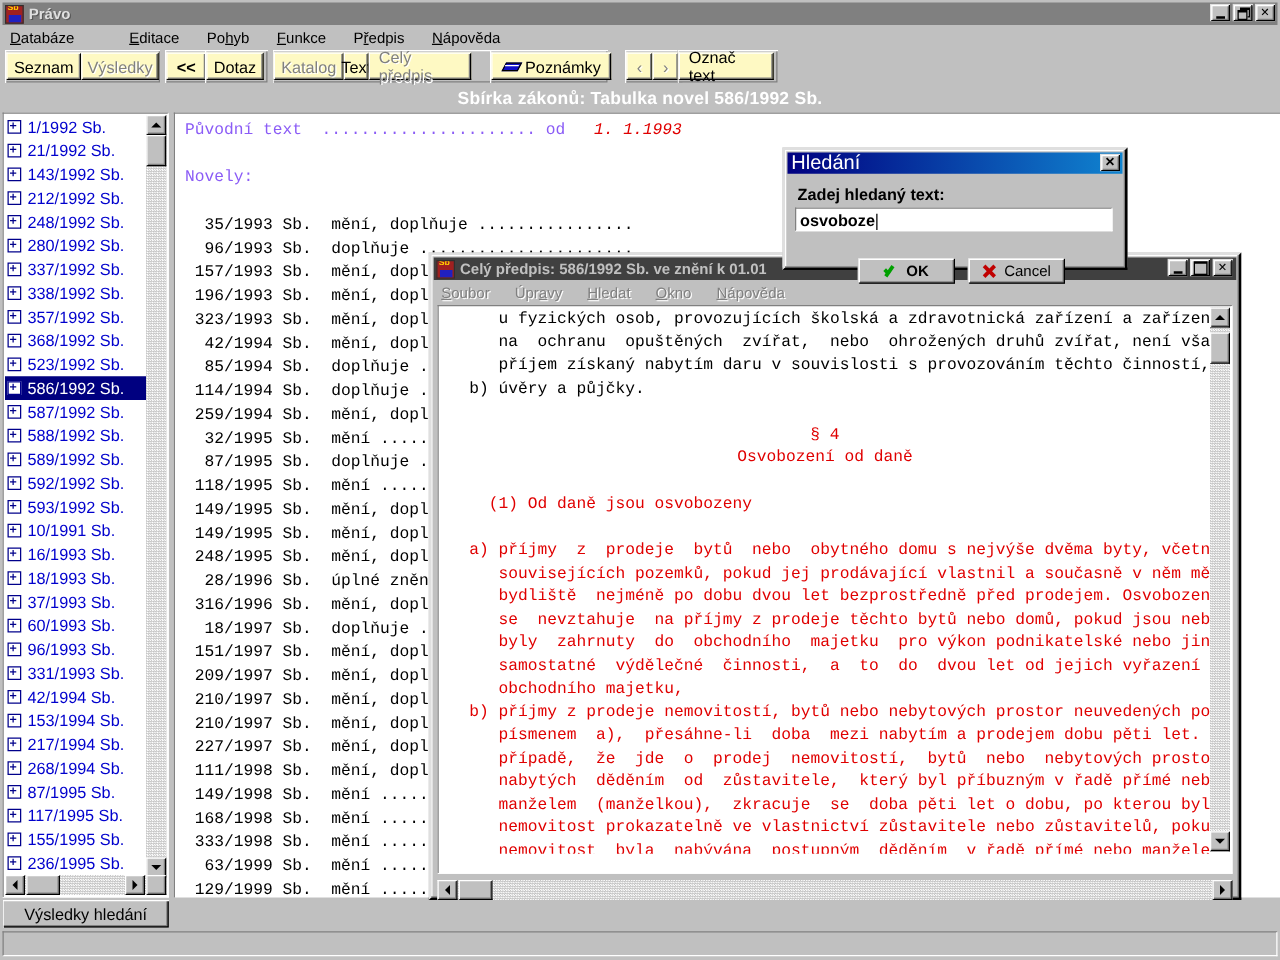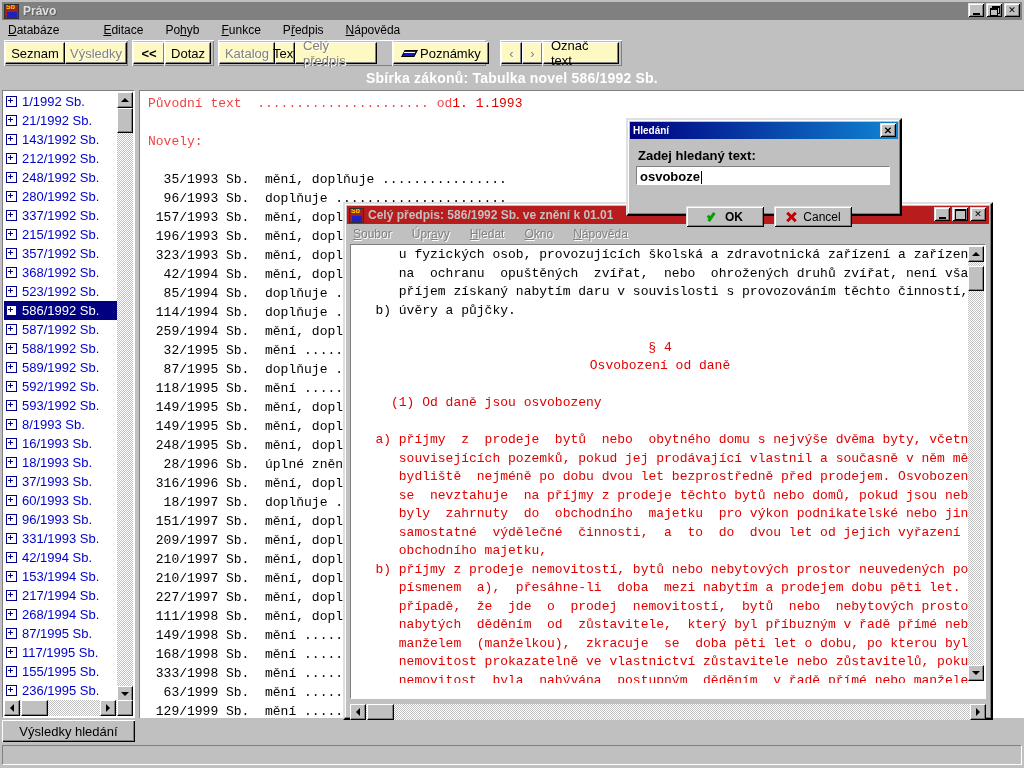--- a/index.html
+++ b/index.html
@@ -97,46 +97,46 @@
      display:flex;align-items:center;justify-content:center;font-size:13px;color:#000;box-sizing:border-box;}
   .statusbar{position:absolute;left:2px;top:745px;width:1020px;height:20px;background:#c0c0c0;
      border-top:1px solid #808080;border-left:1px solid #808080;border-right:1px solid #fff;border-bottom:1px solid #fff;
      box-sizing:border-box;}
 
   
   .novely{position:absolute;left:139px;top:90px;width:885px;height:628px;background:#fff;overflow:hidden;
      border-top:1px solid #808080;border-left:1px solid #808080;box-sizing:border-box;}
   .mono{font-family:"Liberation Mono","DejaVu Sans Mono",monospace;font-size:13px;white-space:pre;line-height:19px;}
   .novely .pad{padding:3px 0 0 8px;}
-  .grn{color:#ef4444;}
+  .grn{color:#8b5cf6;}
   .red{color:#e00000;}
   .blk{color:#000;}
 
   
   .child{position:absolute;left:343px;top:202px;width:650px;height:518px;background:#c0c0c0;
      border-top:2px solid #dfdfdf;border-left:2px solid #dfdfdf;border-right:2px solid #000;border-bottom:2px solid #000;
      box-sizing:border-box;box-shadow: inset -1px -1px 0 #808080, inset 1px 1px 0 #fff;}
-  .child .ctitle{position:absolute;left:2px;top:2px;width:642px;height:18px;background:#b91c1c;display:flex;align-items:center;}
+  .child .ctitle{position:absolute;left:2px;top:2px;width:642px;height:18px;background:#404040;display:flex;align-items:center;}
   .child .ctitle .t{color:#c0c0c0;font-weight:bold;font-size:12px;margin-left:4px;white-space:nowrap;overflow:hidden;}
   .cmenu{position:absolute;left:2px;top:21px;width:642px;height:18px;display:flex;align-items:center;padding-left:6px;box-sizing:border-box;}
   .cmenu span{margin-right:20px;font-size:12px;color:#808080;text-shadow:1px 1px 0 #fff;}
   .cmenu u{text-decoration:underline;}
   .cclient{position:absolute;left:5px;top:40px;width:636px;height:455px;background:#fff;
      border-top:1px solid #808080;border-left:1px solid #808080;border-right:1px solid #fff;border-bottom:1px solid #fff;
      box-sizing:border-box;overflow:hidden;}
   .doc{position:absolute;left:1px;top:1px;width:616px;height:437px;overflow:hidden;}
   .doc .mono{font-size:13px;line-height:18.5px;}
 
   
   .dlg{position:absolute;left:626px;top:118px;width:276px;height:98px;background:#c0c0c0;
      border-top:2px solid #dfdfdf;border-left:2px solid #dfdfdf;border-right:2px solid #000;border-bottom:2px solid #000;
      box-sizing:border-box;box-shadow: inset -1px -1px 0 #808080, inset 1px 1px 0 #fff;}
   .dlg .dt{position:absolute;left:2px;top:2px;width:268px;height:17px;
      background:linear-gradient(90deg,#000080,#1084d0);display:flex;align-items:center;}
-  .dlg .dt .t{color:#fff;font-weight:bold;font-size:10px;margin-left:3px;}
+  .dlg .dt .t{color:#fff;font-weight:normal;font-size:16px;margin-left:3px;}
   .dlg .dx{position:absolute;right:2px;top:1px;width:16px;height:14px;background:#c0c0c0;
      display:flex;align-items:center;justify-content:center;font-size:10px;font-weight:bold;color:#000;
      box-shadow: inset 1px 1px 0 #dfdfdf, inset -1px -1px 0 #000, inset 2px 2px 0 #fff, inset -2px -2px 0 #808080;}
   .dlg .lbl{position:absolute;left:10px;top:28px;font-size:13px;font-weight:bold;color:#000;}
   .dlg .inp{position:absolute;left:8px;top:46px;width:254px;height:19px;background:#fff;
      border-top:1px solid #808080;border-left:1px solid #808080;border-right:1px solid #fff;border-bottom:1px solid #fff;
      box-sizing:border-box;display:flex;align-items:flex-end;padding-left:3px;font-size:13px;font-weight:bold;color:#000;}
   .caretc{display:inline-block;width:1px;height:13px;background:#000;margin-left:1px;}
   .dbtn{position:absolute;top:72px;height:21px;width:78px;background:#c0c0c0;
      display:flex;align-items:center;justify-content:center;gap:5px;font-size:12px;color:#000;
@@ -248,21 +248,21 @@
         <div class="litem">
           <span class="plusbox"></span>
           <span>280/1992 Sb.</span>
         </div>
         <div class="litem">
           <span class="plusbox"></span>
           <span>337/1992 Sb.</span>
         </div>
         <div class="litem">
           <span class="plusbox"></span>
-          <span>215/1992 Sb.</span>
+          <span>338/1992 Sb.</span>
         </div>
         <div class="litem">
           <span class="plusbox"></span>
           <span>357/1992 Sb.</span>
         </div>
         <div class="litem">
           <span class="plusbox"></span>
           <span>368/1992 Sb.</span>
         </div>
         <div class="litem">
@@ -288,21 +288,21 @@
         <div class="litem">
           <span class="plusbox"></span>
           <span>592/1992 Sb.</span>
         </div>
         <div class="litem">
           <span class="plusbox"></span>
           <span>593/1992 Sb.</span>
         </div>
         <div class="litem">
           <span class="plusbox"></span>
-          <span>8/1993 Sb.</span>
+          <span>10/1991 Sb.</span>
         </div>
         <div class="litem">
           <span class="plusbox"></span>
           <span>16/1993 Sb.</span>
         </div>
         <div class="litem">
           <span class="plusbox"></span>
           <span>18/1993 Sb.</span>
         </div>
         <div class="litem">
@@ -376,21 +376,21 @@
         </div>
       <div class="sbbtn" style="right:0;top:0;background:#c0c0c0;"></div>
     </div>
   </div>
 
   <div class="btab">Výsledky hledání</div>
   <div class="statusbar"></div>
 
   <div class="novely">
     <div class="pad">
-      <div class="mono"><span class="grn">Původní text  ...................... od</span><span class="red" style="padding-left:0;">1. 1.1993</span></div>
+      <div class="mono"><span class="grn">Původní text  ...................... od</span><span class="red" style="padding-left:23px;font-style:italic;">1. 1.1993</span></div>
       <div class="mono">&nbsp;</div>
       <div class="mono grn">Novely:</div>
       <div class="mono">&nbsp;</div>
       <div id="novely-rows">
           <div class="mono blk">  35/1993 Sb.  mění, doplňuje ................</div>
           <div class="mono blk">  96/1993 Sb.  doplňuje ......................</div>
           <div class="mono blk"> 157/1993 Sb.  mění, doplňuje</div>
           <div class="mono blk"> 196/1993 Sb.  mění, doplň</div>
           <div class="mono blk"> 323/1993 Sb.  mění, doplň</div>
           <div class="mono blk">  42/1994 Sb.  mění, doplň</div>

